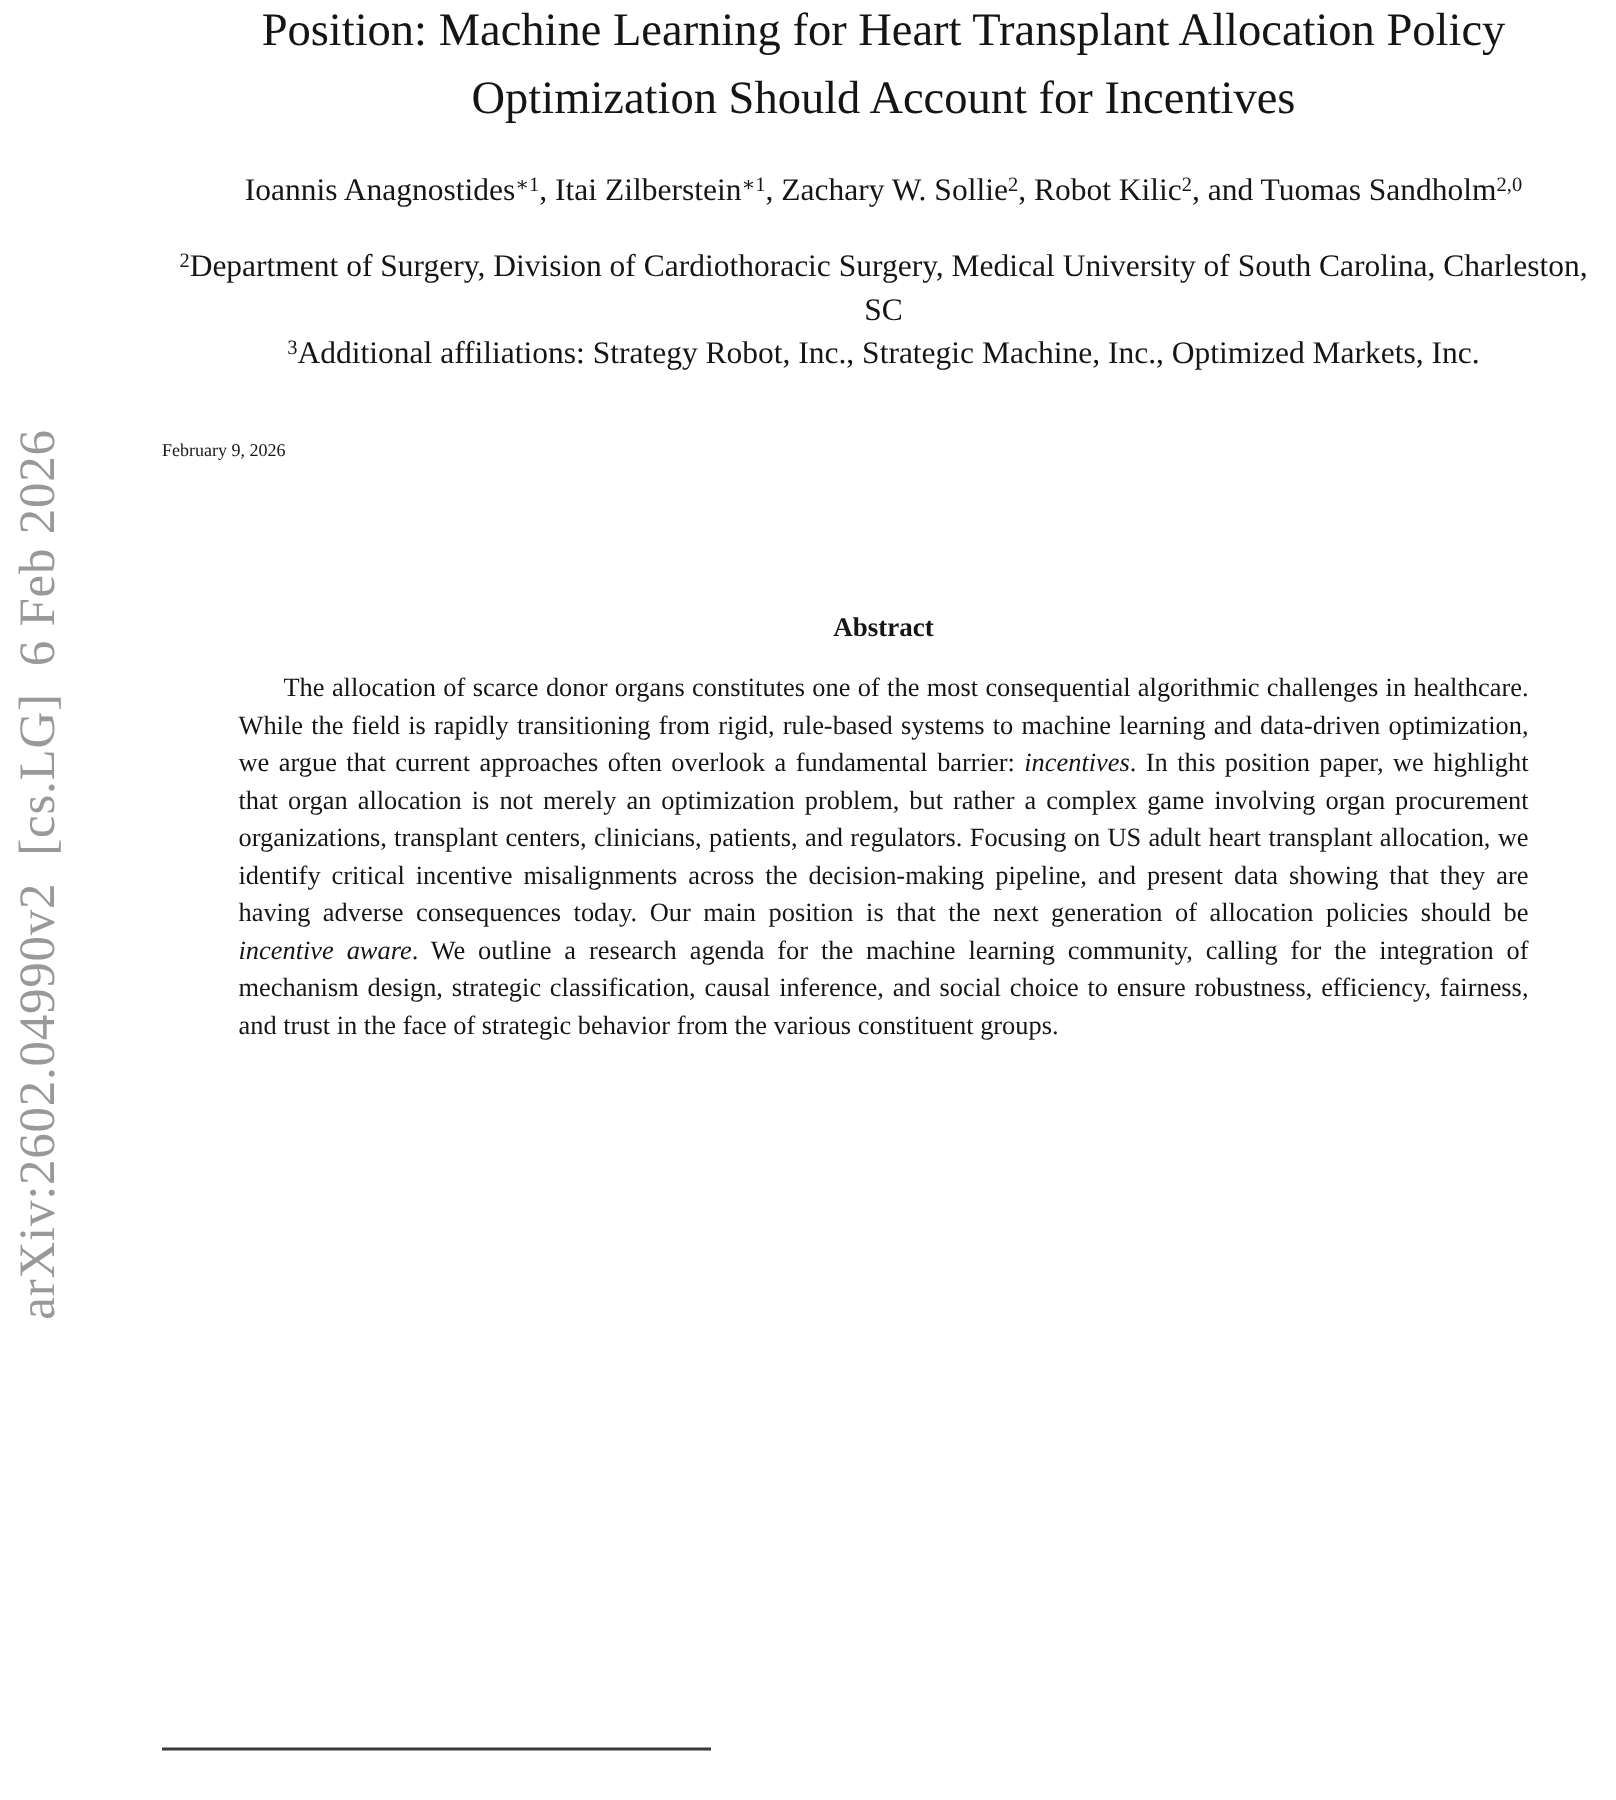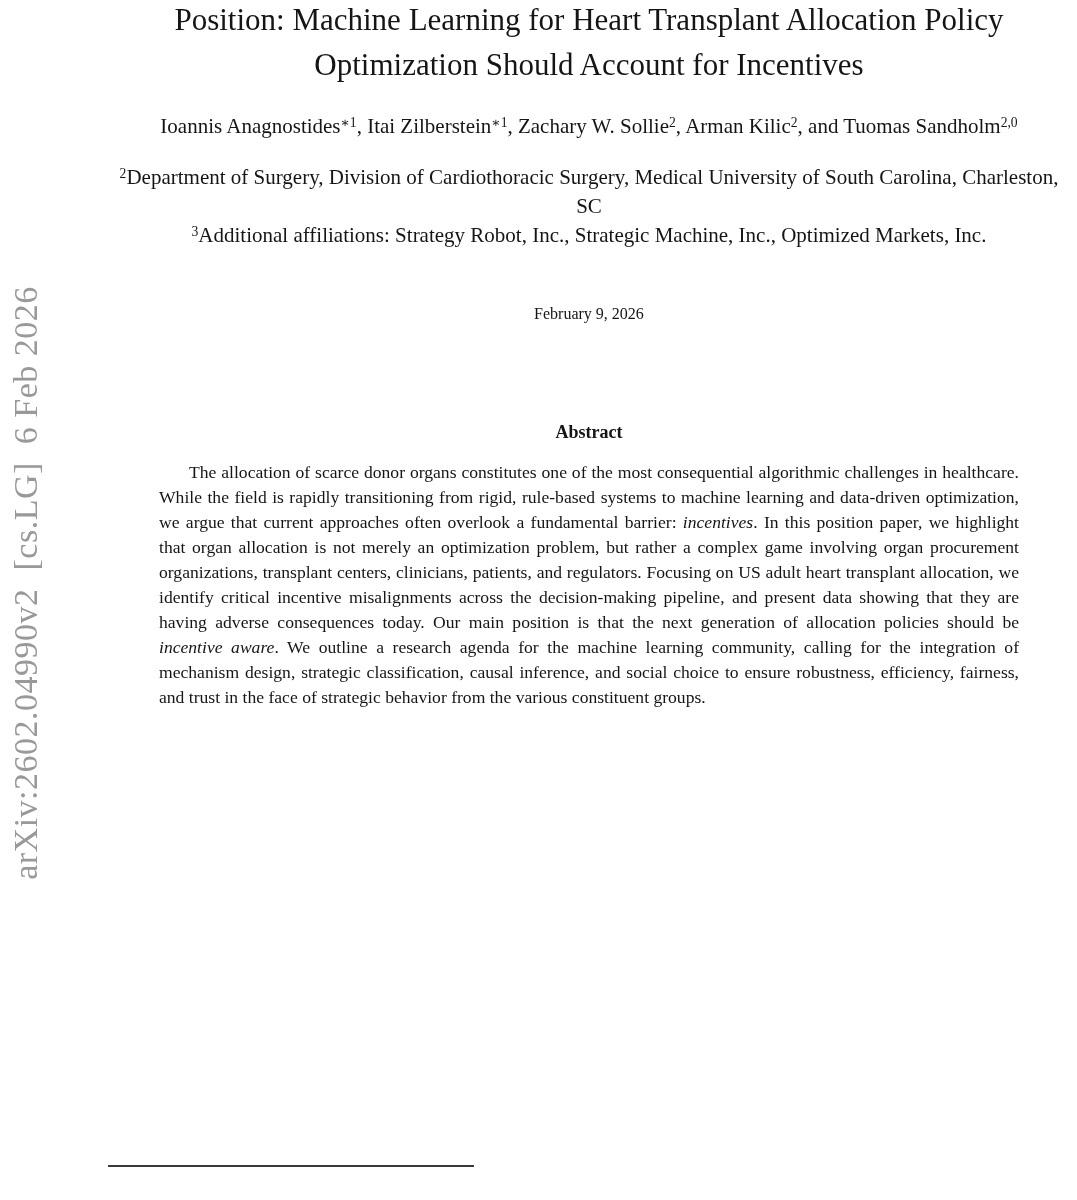--- a/index.html
+++ b/index.html
@@ -55,24 +55,23 @@
     text-align: center;
   }
   sup {
     font-size: 65%;
     line-height: 0;
     vertical-align: baseline;
     position: relative;
     top: -0.45em;
   }
   .date {
-    margin-top: 50px;
-    font-size: 16px;
+    margin-top: 36px;
+    font-size: 12px;
     line-height: 28px;
-    text-align: center;
   }
   .abstract-heading {
     margin-top: 92px;
     font-size: 18px;
     font-weight: bold;
     line-height: 25px;
     text-align: center;
   }
   .abstract-body {
     width: 860px;
@@ -111,21 +110,21 @@
 <body>
 
 <div class="page">
 
   <div class="watermark">arXiv:2602.04990v2  [cs.LG]  6 Feb 2026</div>
 
   <div class="content">
 
     <h1 class="title">Position: Machine Learning for Heart Transplant Allocation Policy Optimization Should Account for Incentives</h1>
 
-    <div class="authors"><span>Ioannis Anagnostides</span><sup>∗1</sup><span>, </span><span>Itai Zilberstein</span><sup>∗1</sup><span>, </span><span>Zachary W. Sollie</span><sup>2</sup><span>, </span><span>Arman Kilic</span><sup>2</sup><span>, and </span><span>Tuomas Sandholm</span><sup>2,0</sup></div>
+    <div class="authors"><span>Ioannis Anagnostides</span><sup>∗1</sup><span>, </span><span>Itai Zilberstein</span><sup>∗1</sup><span>, </span><span>Zachary W. Sollie</span><sup>2</sup><span>, </span><span>Robot Kilic</span><sup>2</sup><span>, and </span><span>Tuomas Sandholm</span><sup>2,0</sup></div>
 
     <div class="affiliations">
       <div class="affil-line"><sup>2</sup><span>Department of Surgery, Division of Cardiothoracic Surgery, Medical University of South Carolina, Charleston, SC</span></div>
       <div class="affil-line"><sup>3</sup><span>Additional affiliations: Strategy Robot, Inc., Strategic Machine, Inc., Optimized Markets, Inc.</span></div>
     </div>
 
     <div class="date">February 9, 2026</div>
 
     <div class="abstract-heading">Abstract</div>
 

